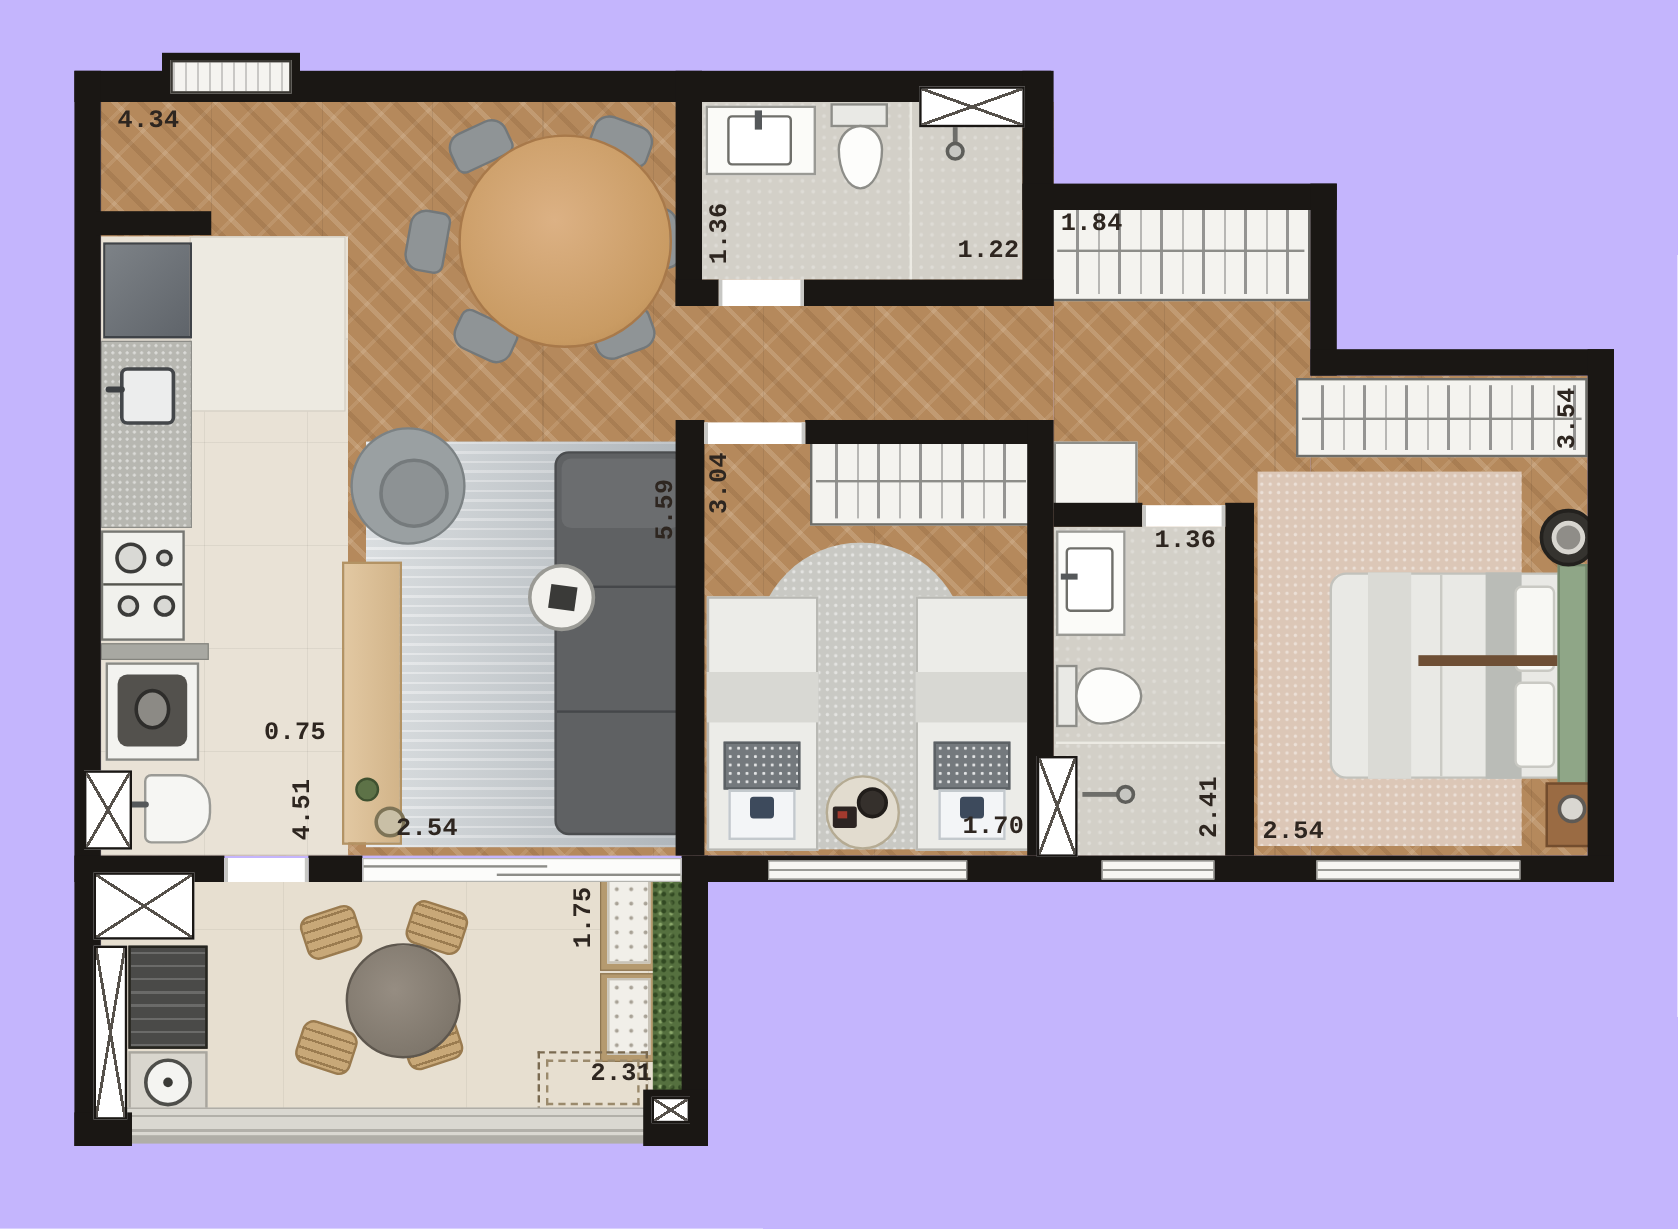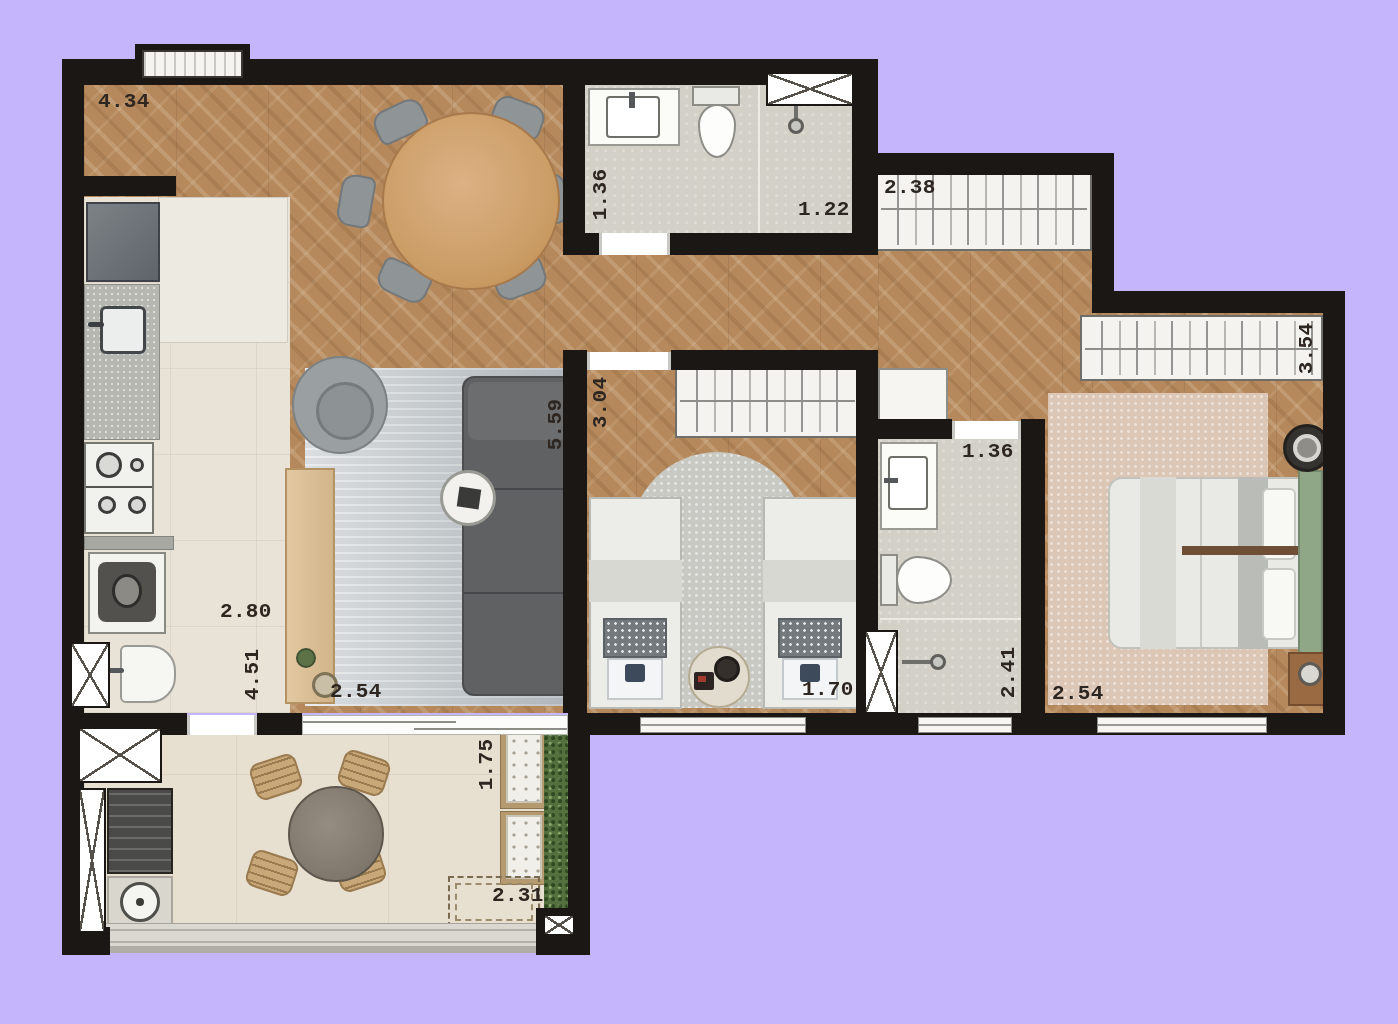--- a/index.html
+++ b/index.html
@@ -229,32 +229,32 @@
   <div class="xbox" style="left:78px;top:727px;width:84px;height:56px;"></div>
   <div class="xbox" style="left:78px;top:788px;width:28px;height:145px;"></div>
   <div class="xbox" style="left:864px;top:630px;width:34px;height:84px;"></div>
   <div class="xbox" style="left:543px;top:914px;width:32px;height:22px;"></div>
 
   <div class="lab" style="left:98px;top:90px;">4.34</div>
   <div class="vlab" style="left:588px;top:158px;">
       <span>1.36</span>
     </div>
   <div class="lab" style="left:798px;top:198px;">1.22</div>
-  <div class="lab" style="left:884px;top:176px;">2.38</div>
+  <div class="lab" style="left:884px;top:176px;">1.84</div>
   <div class="vlab" style="left:1294px;top:312px;">
       <span>3.54</span>
     </div>
   <div class="vlab" style="left:588px;top:366px;">
       <span>3.04</span>
     </div>
   <div class="vlab" style="left:543px;top:388px;">
       <span>5.59</span>
     </div>
   <div class="lab" style="left:962px;top:440px;">1.36</div>
-  <div class="lab" style="left:220px;top:600px;">2.80</div>
+  <div class="lab" style="left:220px;top:600px;">0.75</div>
   <div class="vlab" style="left:240px;top:638px;">
       <span>4.51</span>
     </div>
   <div class="lab" style="left:330px;top:680px;">2.54</div>
   <div class="lab" style="left:802px;top:678px;">1.70</div>
   <div class="vlab" style="left:996px;top:636px;">
       <span>2.41</span>
     </div>
   <div class="lab" style="left:1052px;top:682px;">2.54</div>
   <div class="vlab" style="left:474px;top:728px;">

